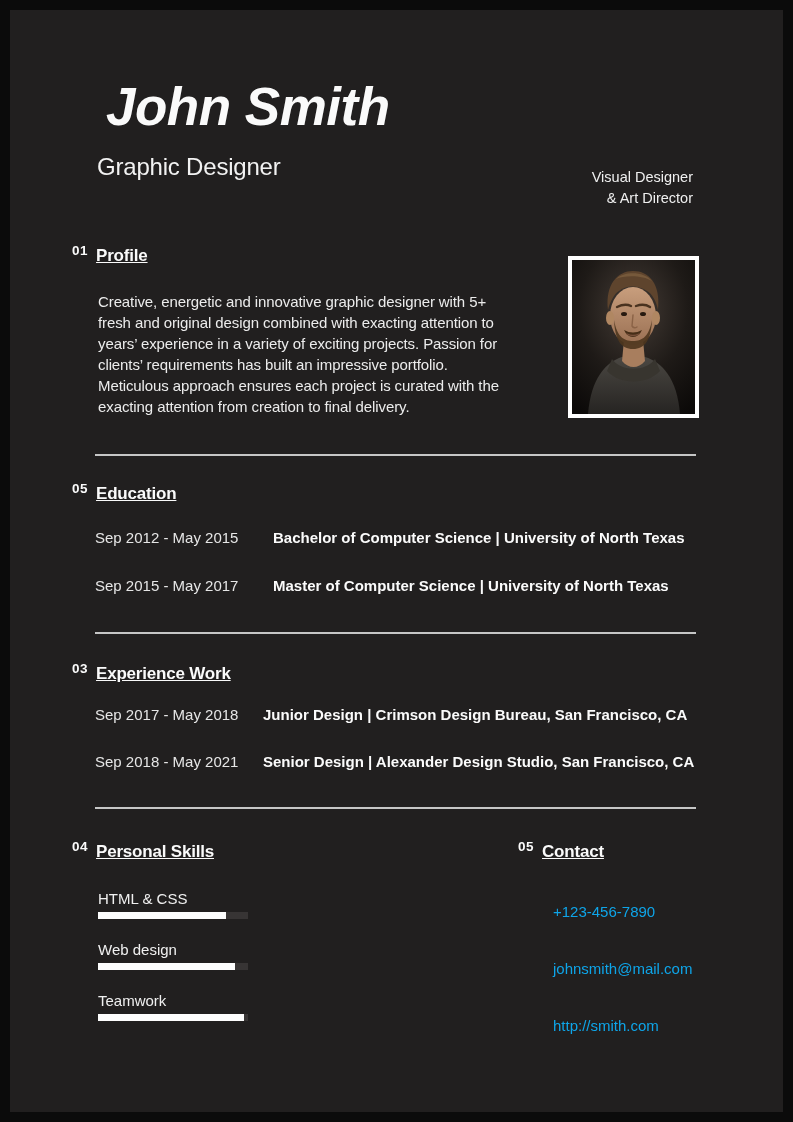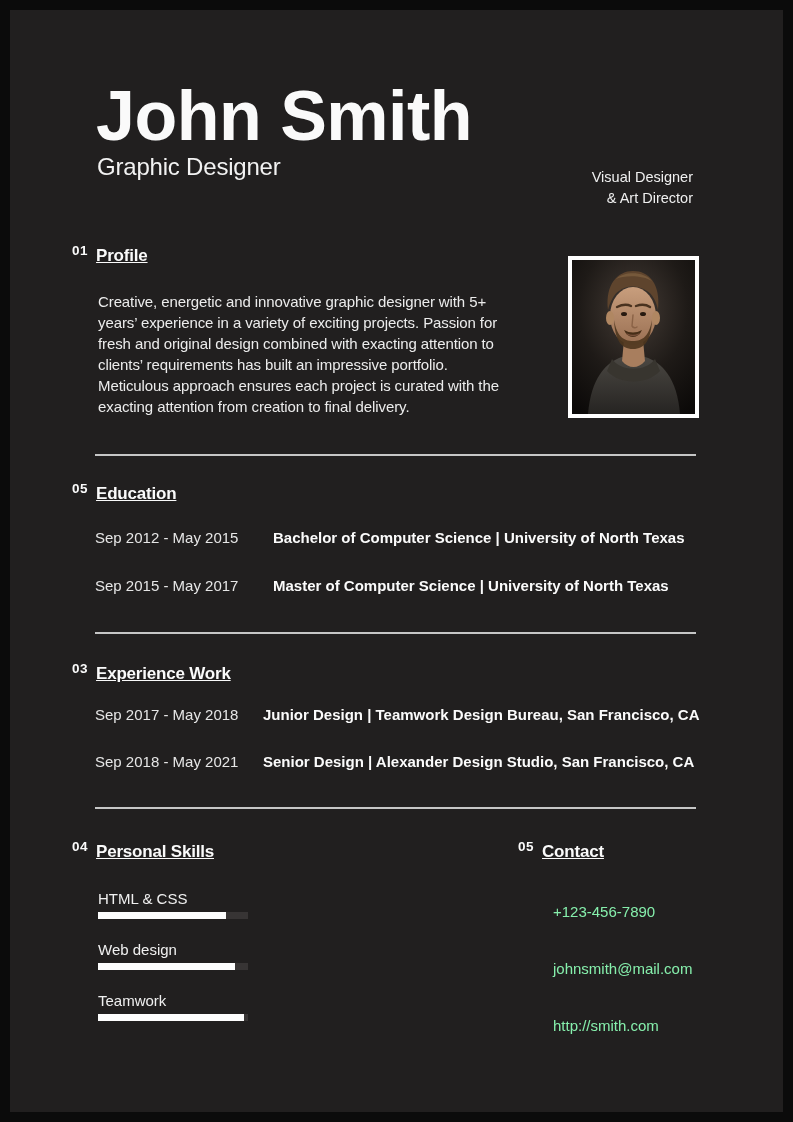--- a/index.html
+++ b/index.html
@@ -8,21 +8,21 @@
     width:793px;height:1122px;
     box-sizing:border-box;
     border:10px solid #0b0b0b;
     background:#211f1f;
     font-family:"Liberation Sans",sans-serif;
     color:#fafafa;
     overflow:hidden;
   }
   .abs{position:absolute;}
   
-  .name{left:86px;top:66px;font-size:70px;font-weight:bold;letter-spacing:-0.5px;white-space:nowrap;}
+  .name{left:96px;top:66px;font-size:53px;font-weight:bold;letter-spacing:-0.5px;white-space:nowrap;font-style:italic;}
   .role{left:87px;top:143px;font-size:24px;letter-spacing:-0.2px;white-space:nowrap;color:#f2f2f2;}
   .tagline{right:90px;top:157px;font-size:14.5px;line-height:21px;text-align:right;color:#efefef;}
   
   .section{position:absolute;left:62px;}
   .sec-head{display:flex;gap:8px;align-items:flex-start;text-align:center;}
   .sec-num{font-size:13.5px;font-weight:bold;padding-top:1px;letter-spacing:0.5px;}
   .sec-title{font-size:17px;font-weight:bold;margin:0;letter-spacing:-0.2px;line-height:27px;white-space:nowrap;text-decoration:underline;}
   .sec-profile{top:232px;}
   .profile-body{margin-left:26px;margin-top:22px;font-size:15px;line-height:21px;color:#ececec;letter-spacing:-0.1px;}
   .profile-body div{white-space:nowrap;}
@@ -47,43 +47,43 @@
   .sec-skills{top:828px;}
   .skills-grid{display:flex;gap:57px;margin-left:26px;margin-top:23px;}
   .skill-col{width:150px;}
   .skill{margin-bottom:20px;}
   .skill-label{font-size:15px;line-height:21px;color:#f0f0f0;white-space:nowrap;}
   .skill-track{margin-top:3px;height:7px;width:150px;background:#373434;}
   .skill-fill{height:7px;background:#fdfdfd;}
   
   .sec-contact{left:508px;top:828px;}
   .contact-items{margin-left:35px;margin-top:33px;font-size:15px;line-height:21px;}
-  .contact-item{margin-bottom:29px;white-space:nowrap;color:#86efac;margin-top:36px;}
+  .contact-item{margin-bottom:29px;white-space:nowrap;color:#0ea5e9;margin-top:36px;}
 </style>
 </head>
 <body>
 
 <div class="page">
 
   <div class="abs name">John Smith</div>
   <div class="abs role">Graphic Designer</div>
   <div class="abs tagline">
     <div>Visual Designer</div>
     <div>&amp; Art Director</div>
   </div>
 
   <div class="section sec-profile">
     <div class="sec-head">
       <span class="sec-num">01</span>
       <h2 class="sec-title">Profile</h2>
     </div>
     <div class="profile-body">
       <div>Creative, energetic and innovative graphic designer with 5+</div>
+      <div>fresh and original design combined with exacting attention to</div>
       <div>years’ experience in a variety of exciting projects. Passion for</div>
-      <div>fresh and original design combined with exacting attention to</div>
       <div>clients’ requirements has built an impressive portfolio.</div>
       <div>Meticulous approach ensures each project is curated with the</div>
       <div>exacting attention from creation to final delivery.</div>
     </div>
   </div>
 
   <div class="abs photo-frame">
     <svg viewBox="0 0 123 154">
       <defs>
         <radialGradient id="pbg" cx="50%" cy="32%" r="80%">
@@ -142,21 +142,21 @@
   <div class="divider hr2"></div>
 
   <div class="section sec-experience">
     <div class="sec-head">
       <span class="sec-num">03</span>
       <h2 class="sec-title">Experience Work</h2>
     </div>
     <div class="rows">
       <div class="row">
         <span class="dates">Sep 2017 - May 2018</span>
-        <span class="detail">Junior Design | Teamwork Design Bureau, San Francisco, CA</span>
+        <span class="detail">Junior Design | Crimson Design Bureau, San Francisco, CA</span>
       </div>
       <div class="row">
         <span class="dates">Sep 2018 - May 2021</span>
         <span class="detail">Senior Design | Alexander Design Studio, San Francisco, CA</span>
       </div>
     </div>
   </div>
 
   <div class="divider hr3"></div>
 

